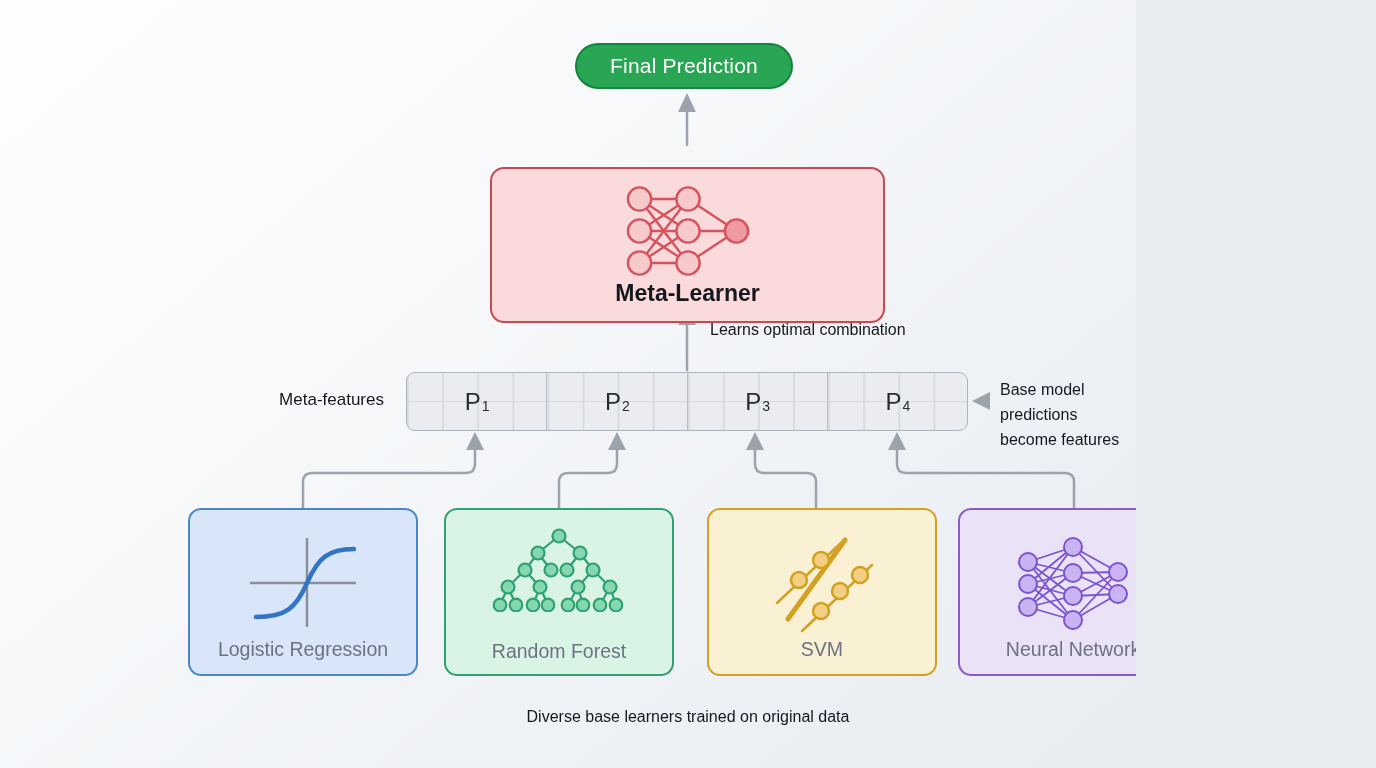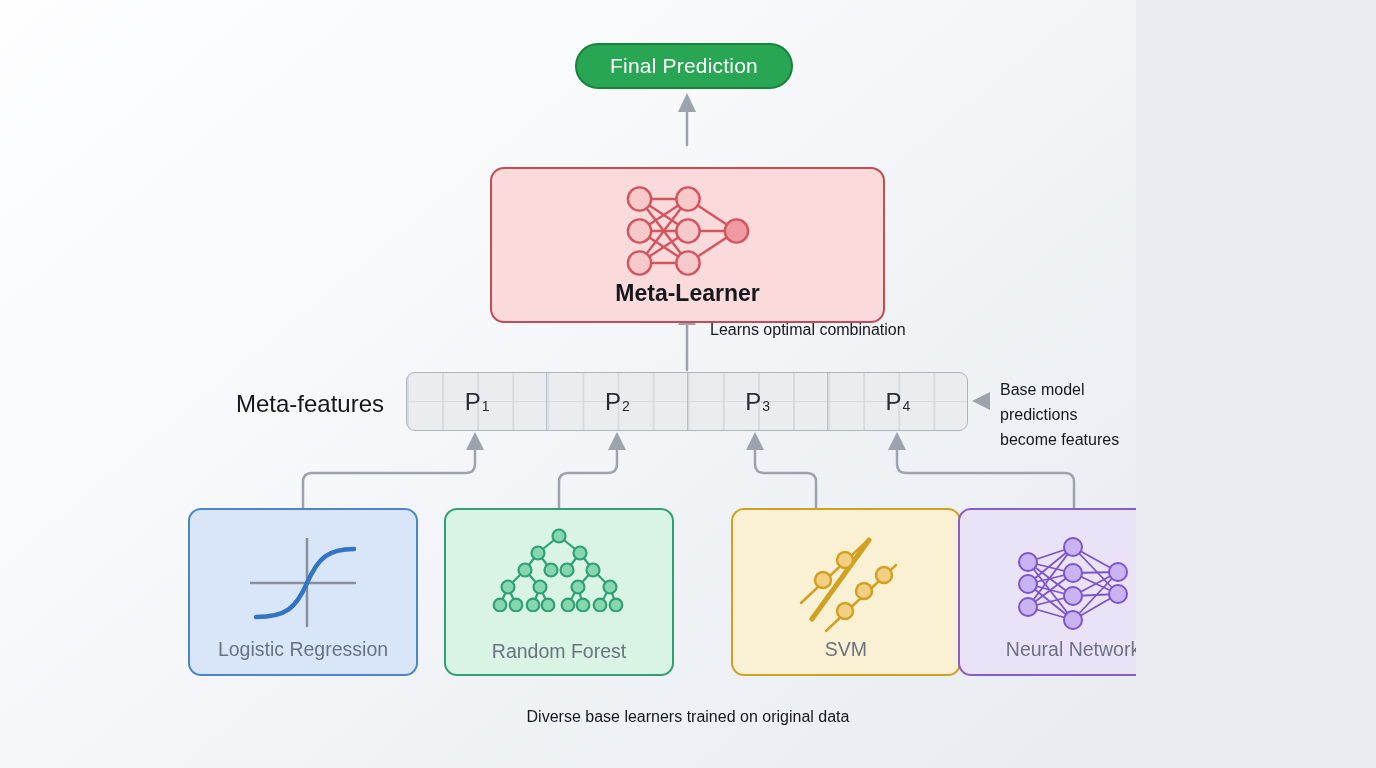--- a/index.html
+++ b/index.html
@@ -36,21 +36,21 @@
     padding:12px 0 14px;
     margin-top:20px;
   }
   #meta-box .box-title{font-size:23px; font-weight:700; color:var(--text-dark,#15181e);}
 
   
   .anno{color:var(--text-dark,#15181e); font-size:16px; line-height:25px;}
   #learns-anno{left:710px; top:317px;}
   #basepred-anno{left:1000px; top:377px;}
   #caption{left:0; top:704px; width:1376px; text-align:center;}
-  #meta-features-label{left:160px; top:390px; width:224px; text-align:right; font-size:24px; color:var(--text-dark,#15181e);}
+  #meta-features-label{left:160px; top:390px; width:224px; text-align:right; font-size:17px; color:var(--text-dark,#15181e);}
 
   
   #bar{
     left:406px; top:372px; width:562px; height:59px;
     background-color:var(--bar-fill,#eaecef);
     background-image:
       linear-gradient(to bottom, transparent 28px, var(--bar-grid,#d7dbe1) 28px, var(--bar-grid,#d7dbe1) 29.5px, transparent 29.5px),
       linear-gradient(90deg, var(--bar-grid,#d7dbe1) 1.5px, transparent 1.5px);
     background-size:100% 100%, 35.1px 100%;
     border:1.5px solid var(--bar-border,#aeb4be);
@@ -66,21 +66,21 @@
 
   
   .base-box{
     top:508px; width:230px; height:168px; border-radius:13px; box-sizing:border-box;
     display:flex; flex-direction:column; align-items:center; justify-content:space-between;
     padding:18px 0 13px;
   }
   .base-box .box-label{font-size:19.5px; color:var(--text-gray,#6b7280);}
   #box-lr{left:188px; background:var(--blue-fill,#d9e6f9);  border:2.5px solid var(--blue-border,#4a86c8);}
   #box-rf{left:444px; background:var(--green2-fill,#d9f4e5); border:2.5px solid var(--green2-border,#2fa173);gap:28px;}
-  #box-svm{left:731px; background:var(--yellow-fill,#faf0d3); border:2.5px solid var(--yellow-border,#d3a122);}
+  #box-svm{left:707px; background:var(--yellow-fill,#faf0d3); border:2.5px solid var(--yellow-border,#d3a122);}
   #box-nn{left:958px; background:var(--purple-fill,#eae3f8); border:2.5px solid var(--purple-border,#8a5bc9);text-align:center;}
   .icon-slot{flex:1 1 auto; display:flex; align-items:center; justify-content:center;}
 </style>
 </head>
 <body>
 
 <div id="stage">
 
   <svg id="connector-layer" width="1376" height="768" viewBox="0 0 1376 768">
 

